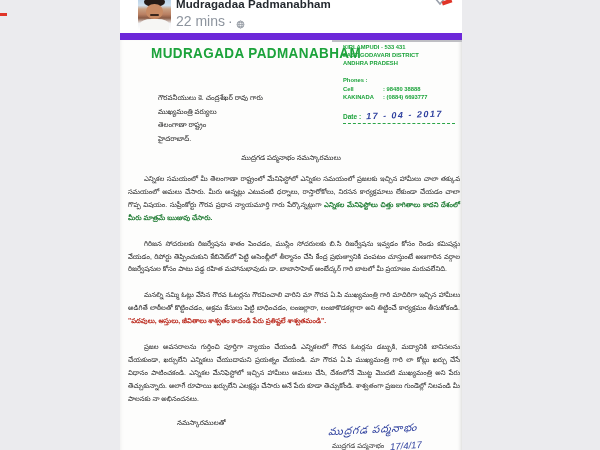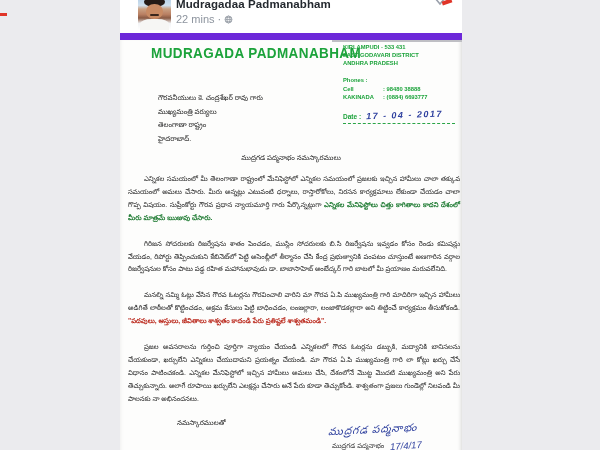--- a/index.html
+++ b/index.html
@@ -9,21 +9,21 @@
 
   
   .post-header{position:absolute;left:0;top:0;width:342px;height:33px;background:#fff;}
   .avatar{position:absolute;left:18px;top:0;width:33px;height:30px;overflow:hidden;
     background:linear-gradient(180deg,#bcd3e8 0%,#cfe0ee 18%,#caa183 30%,#b97f62 48%,#8a5a44 60%,#f3f4f6 78%,#ffffff 100%);}
   .avatar .hair{position:absolute;left:6px;top:-3px;width:21px;height:10px;border-radius:50%;background:#241a16;}
   .avatar .face{position:absolute;left:8px;top:4px;width:17px;height:15px;border-radius:48%;background:#c88a63;}
   .avatar .mo{position:absolute;left:12px;top:14px;width:9px;height:2px;border-radius:2px;background:#3a261c;}
   .avatar .shirt{position:absolute;left:2px;top:19px;width:29px;height:12px;border-radius:40% 40% 0 0;background:#f6f6f4;}
   .author{position:absolute;left:56px;top:-2px;font-size:11.5px;font-weight:bold;color:#24292f;letter-spacing:.1px;}
-  .meta{position:absolute;left:56px;top:13px;font-size:11px;color:#8d949e;display:flex;align-items:center;gap:3px;}
+  .meta{position:absolute;left:56px;top:13px;font-size:14px;color:#8d949e;display:flex;align-items:flex-end;gap:3px;}
   .chevron{position:absolute;left:312px;top:-5px;width:16px;height:12px;}
   .redmark-a{position:absolute;left:322px;top:0;width:10px;height:4px;background:#e03428;transform:rotate(-18deg);}
   .redmark-b{position:absolute;left:0;top:13px;width:7px;height:3px;background:#e03428;}
 
   
   .letter{position:absolute;left:0;top:33px;width:342px;height:417px;background:#fdfdfc;
     border-top:7px solid #6d28d9;box-shadow:inset -4px 0 5px -4px rgba(0,0,0,.22), inset 3px 0 4px -3px rgba(0,0,0,.08);}
   .photo-edge{position:absolute;left:212px;top:0;width:130px;height:2px;background:#bfbfc4;}
 
   .lh-name{position:absolute;left:31px;top:4px;font-size:13.5px;font-weight:bold;color:#1ca33b;

